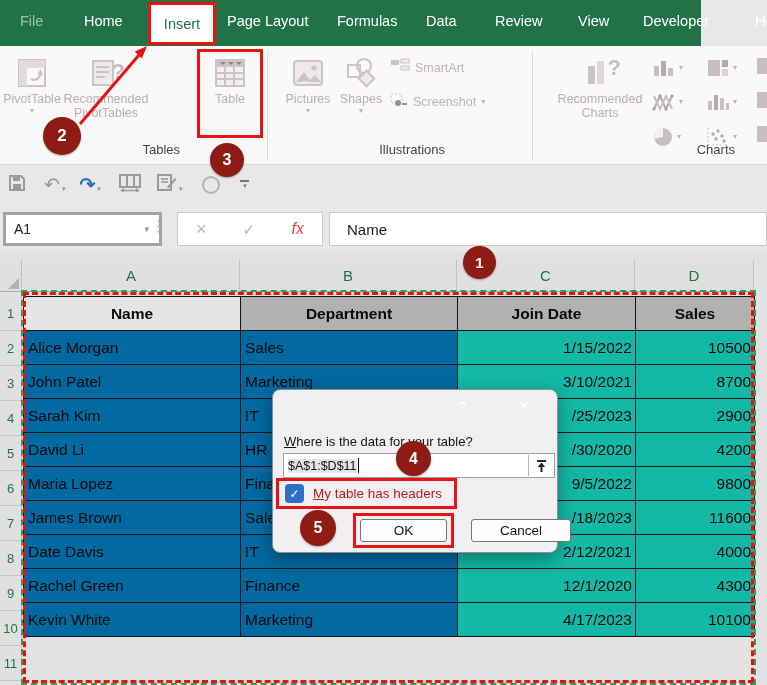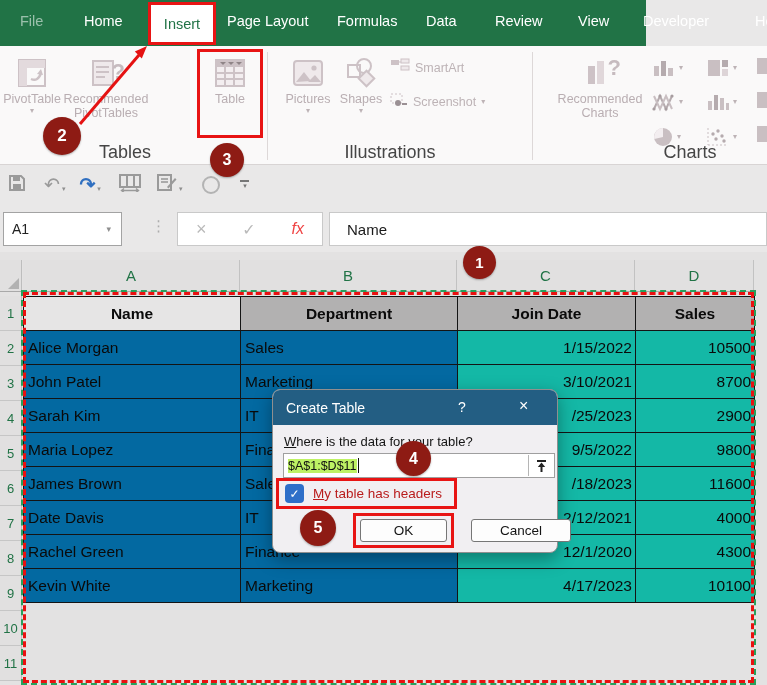--- a/index.html
+++ b/index.html
@@ -1,47 +1,47 @@
 <!DOCTYPE html>
 <html><head>
 <meta charset="utf-8">
 <style>
   * { margin:0; padding:0; box-sizing:border-box; }
   html,body { width:767px; height:685px; }
   body { font-family:"Liberation Sans", sans-serif; background:#e9e8e8; overflow:hidden; position:relative; }
   #canvas { position:absolute; left:0; top:0; width:767px; height:685px; overflow:hidden; }
 
   
-  .tabbar { position:absolute; left:0; top:0; width:646px; height:46px; background:#217346; }
+  .tabbar { position:absolute; left:0; top:0; width:701px; height:46px; background:#217346; }
   .tab { position:absolute; top:13px; color:#fff; font-size:14.5px; white-space:nowrap; }
   .tab.dim { color:rgba(255,255,255,.55); }
   .insert-box { position:absolute; left:148px; top:2px; width:68px; height:43px; background:#fff;
                 border:3px solid #e81414; display:flex; align-items:center; justify-content:center;
                 color:#217346; font-size:14.5px; }
 
   
   .ribbon { position:absolute; left:0; top:46px; width:767px; height:119px; background:#faf9f9; border-bottom:1px solid #d8d4d4; }
   .rdiv { position:absolute; top:6px; height:108px; width:1px; background:#ddd8d8; }
-  .grouplabel { position:absolute; top:96px; font-size:18px; color:#454545; text-align:center; }
+  .grouplabel { position:absolute; top:96px; font-size:13px; color:#454545; text-align:right; }
   .bigbtn { position:absolute; top:8px; display:flex; flex-direction:column; align-items:center; color:#b9aeb2; font-size:12.5px; line-height:14px; text-align:center; }
   .bigbtn .ic { height:38px; display:flex; align-items:center; justify-content:center; }
   .chev { font-size:8px; color:#bdb3b6; line-height:10px; }
   .inlinebtn { position:absolute; display:flex; align-items:center; gap:5px; color:#bdb3b6; font-size:12.5px; }
   .fadeq { font-size:22px; font-weight:bold; color:#c6bbbf; line-height:20px; }
   .minis { position:absolute; display:flex; align-items:center; gap:3px; color:#bdb3b6; }
 
   
   .qat { position:absolute; left:0; top:165px; width:767px; height:40px; background:#e9e8e8; display:flex; align-items:center; }
   .qat > * { flex:none; }
   .qicon { color:#9a9a9a; font-size:19px; line-height:20px; }
   .qchev { color:#8f8f8f; font-size:7px; margin:8px 2px 0 2px; }
 
   
   .frow { position:absolute; left:0; top:205px; width:767px; height:47px; background:#e9e8e8; }
-  .namebox { position:absolute; left:3px; top:7px; width:119px; height:34px; background:#fff; border:1px solid #a3a3a3;
+  .namebox { position:absolute; left:3px; top:7px; width:159px; height:34px; background:#fff; border:3px solid #a3a3a3;
              display:flex; align-items:center; font-size:14px; color:#222; padding-left:8px; }
   .namebox .dd { margin-left:auto; margin-right:10px; color:#8f8f8f; font-size:9px; }
   .fdots { position:absolute; left:151px; top:12px; color:#adadad; font-size:15px; letter-spacing:0; }
   .fxbox { position:absolute; left:177px; top:7px; width:146px; height:34px; background:#fff; border:1px solid #c9c9c9;
            display:flex; align-items:center; justify-content:space-around; color:#b9b9b9; font-size:16px; }
   .fxbox .fx { font-family:Liberation Sans, sans-serif; font-style:italic; color:#ef4444; }
   .fbar { position:absolute; left:329px; top:7px; width:438px; height:34px; background:#fff; border:1px solid #c9c9c9;
           display:flex; align-items:center; padding-left:17px; font-size:15px; color:#1a1a1a; }
 
   
@@ -65,21 +65,21 @@
   .dialog { position:absolute; left:272px; top:389px; width:286px; height:164px; z-index:6;
             border-radius:8px; box-shadow:0 6px 18px rgba(0,0,0,.35); background:#f1eff2; border:1px solid #8f8f8f; }
   .dtitle { position:absolute; left:0; top:0; width:100%; height:35px; background:#235e83; border-radius:7px 7px 0 0;
             display:flex; align-items:center; color:#fff; font-size:14px; padding-left:13px; }
   .dhelp { position:absolute; left:185px; top:9px; color:#fff; font-size:14px; }
   .dclose { position:absolute; left:246px; top:7px; color:#fff; font-size:16px; }
   .dprompt { position:absolute; left:11px; top:44px; font-size:13px; color:#141414; display:inline-block; }
   .fl::first-letter { text-decoration:underline; }
   .dfield { position:absolute; left:10px; top:63px; width:272px; height:25px; background:#fff; border:1px solid #9f9f9f;
             display:flex; align-items:center; padding-left:4px; font-size:12.5px; color:#111; }
-  .dfield .hl { background:#bef264; }
+  .dfield .hl { background:#e5e5e5; }
   .caret { display:inline-block; width:1px; height:15px; background:#111; margin-left:1px; }
   .collapse-btn { position:absolute; right:1px; top:1px; width:25px; height:21px; background:#fff; border-left:1px solid #b5b5b5;
                   display:flex; align-items:center; justify-content:center; }
   .chkredbox { position:absolute; left:3px; top:88px; width:181px; height:31px; border:3px solid #e81414; display:flex; align-items:center; }
   .chk { width:19px; height:19px; margin-left:6px; background:#2f6fc8; border-radius:4px; color:#fff; font-size:12px;
          display:flex; align-items:center; justify-content:center; }
   .chklabel { margin-left:9px; font-size:13.5px; color:#b91c1c; display:inline-block; }
   .okredbox { position:absolute; left:80px; top:123px; width:101px; height:35px; border:3px solid #e81414;
               display:flex; align-items:center; justify-content:center; }
   .btn { background:#fdfdfd; border:1px solid #767676; border-radius:3px; font-size:13.5px; color:#141414;
@@ -381,20 +381,26 @@
             <td class="cdate">3/10/2021</td>
             <td class="csales">8700</td>
           </tr>
       <tr>
             <td class="cname">Sarah Kim</td>
             <td class="cdept">IT</td>
             <td class="cdate">/25/2023</td>
             <td class="csales">2900</td>
           </tr>
       <tr>
+            <td class="cname">David Li</td>
+            <td class="cdept">HR</td>
+            <td class="cdate">/30/2020</td>
+            <td class="csales">4200</td>
+          </tr>
+      <tr>
             <td class="cname">Maria Lopez</td>
             <td class="cdept">Finance</td>
             <td class="cdate">9/5/2022</td>
             <td class="csales">9800</td>
           </tr>
       <tr>
             <td class="cname">James Brown</td>
             <td class="cdept">Sales</td>
             <td class="cdate">/18/2023</td>
             <td class="csales">11600</td>
@@ -417,23 +423,20 @@
             <td class="cdate">4/17/2023</td>
             <td class="csales">10100</td>
           </tr>
     </tbody>
       </table>
 
     <div class="selrect"></div>
   </div>
 
   <div class="dialog">
-    <div class="dtitle">
-      <span>Create Table</span>
-    </div>
     <span class="dhelp">?</span>
     <span class="dclose">×</span>
     <span class="dprompt fl">Where is the data for your table?</span>
     <div class="dfield">
       <span class="hl">$A$1:$D$11</span>
         <span class="caret"></span>
       <span class="collapse-btn">
         <svg width="13" height="14" viewBox="0 0 13 14">
             <line x1="2" y1="2" x2="11" y2="2" stroke="#222" stroke-width="2"></line>
             <line x1="6.5" y1="13" x2="6.5" y2="5" stroke="#222" stroke-width="2"></line>

